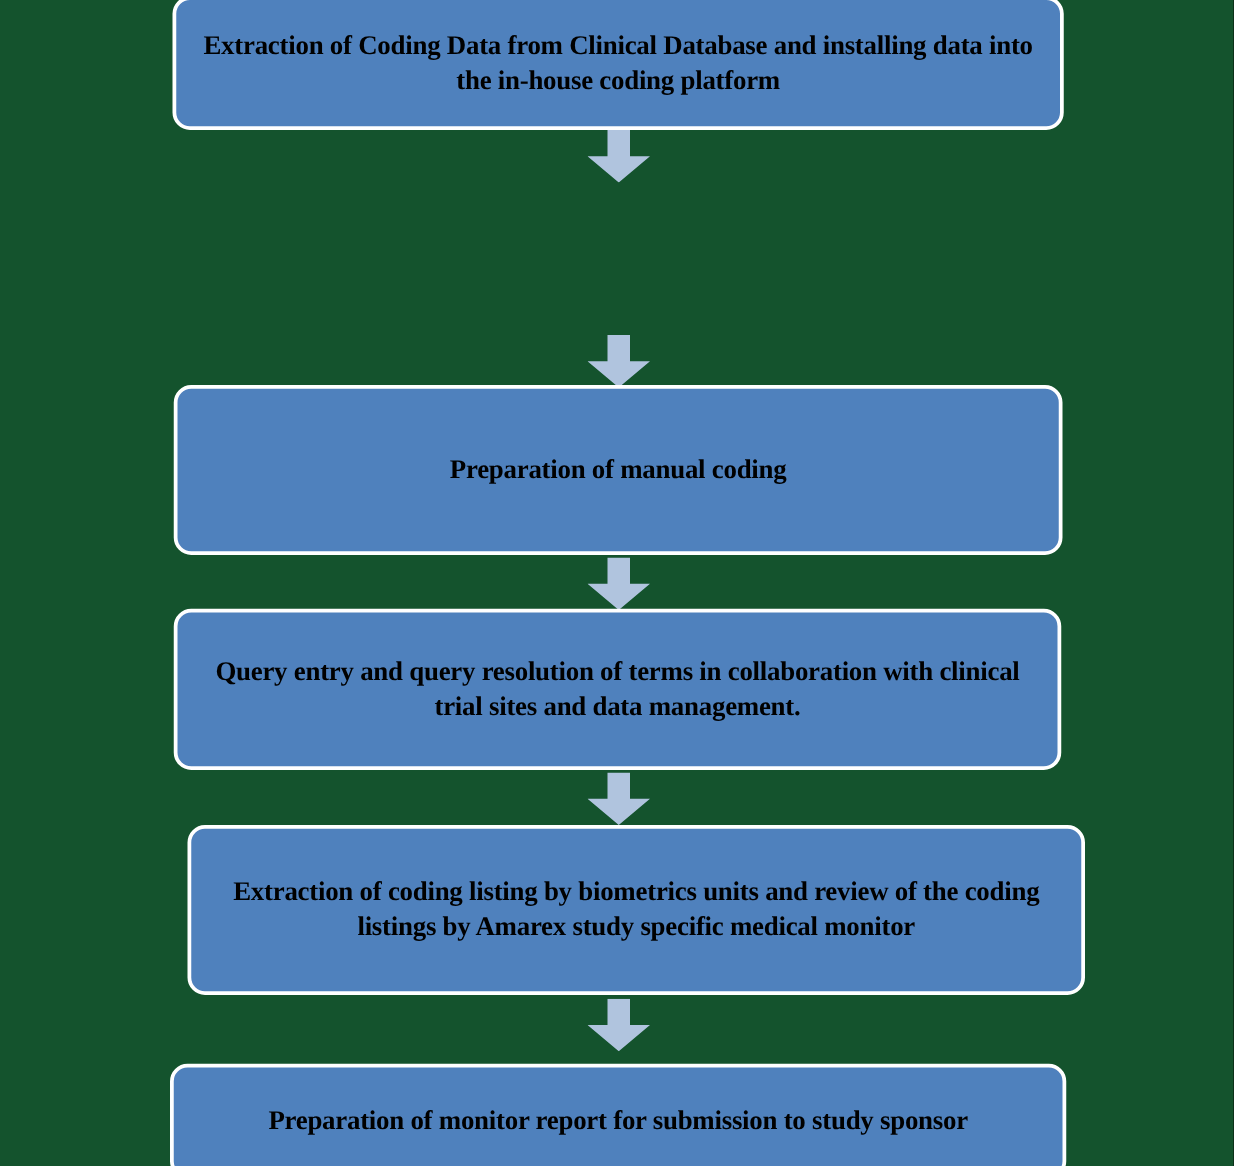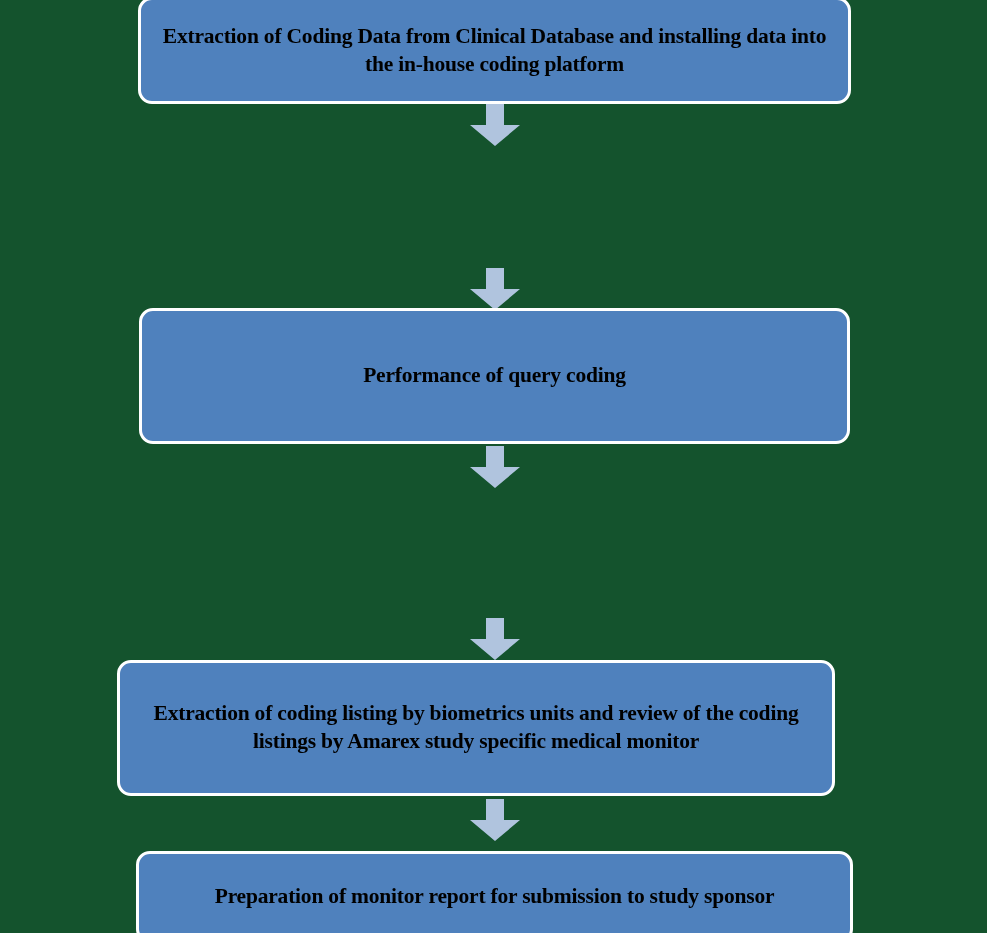--- a/index.html
+++ b/index.html
@@ -44,21 +44,21 @@
     display: block;
     width: 100%;
     white-space: pre-line;
   }
 
   
   #node-1 { left: 138px; top: -3px;  width: 713px; height: 107px; }
   #node-2 { left: 138px; top: 142px; width: 714px; height: 126px; }
   #node-3 { left: 139px; top: 308px; width: 711px; height: 136px; }
   #node-4 { left: 139px; top: 487px; width: 710px; height: 129px; }
-  #node-5 { left: 117px; top: 660px; width: 718px; height: 136px; }
+  #node-5 { left: 150px; top: 660px; width: 718px; height: 136px; }
   #node-6 { left: 136px; top: 851px; width: 717px; height: 92px; }
 
   
   .connector {
     position: absolute;
     left: 470px;
     width: 50px;
     height: 42px;
   }
   .connector svg { display: block; width: 50px; height: 42px; }
@@ -85,29 +85,32 @@
   </div>
 
 
   <div class="connector" id="connector-2">
     <svg viewBox="0 0 50 42" xmlns="http://www.w3.org/2000/svg" aria-hidden="true">
       <polygon points="16,0 34,0 34,21 50,21 25,42 0,21 16,21" fill="#B0C4DE"></polygon>
     </svg>
   </div>
 
   <div class="node" id="node-3">
-    <span class="node-label">Performance of query coding</span>
+    <span class="node-label">Preparation of manual coding</span>
   </div>
 
   <div class="connector" id="connector-3">
     <svg viewBox="0 0 50 42" xmlns="http://www.w3.org/2000/svg" aria-hidden="true">
       <polygon points="16,0 34,0 34,21 50,21 25,42 0,21 16,21" fill="#B0C4DE"></polygon>
     </svg>
   </div>
 
+  <div class="node" id="node-4">
+    <span class="node-label">Query entry and query resolution of terms in collaboration with clinical trial sites and data management.</span>
+  </div>
 
   <div class="connector" id="connector-4">
     <svg viewBox="0 0 50 42" xmlns="http://www.w3.org/2000/svg" aria-hidden="true">
       <polygon points="16,0 34,0 34,21 50,21 25,42 0,21 16,21" fill="#B0C4DE"></polygon>
     </svg>
   </div>
 
   <div class="node" id="node-5">
     <span class="node-label">Extraction of coding listing by biometrics units and review of the coding listings by Amarex study specific medical monitor</span>
   </div>

